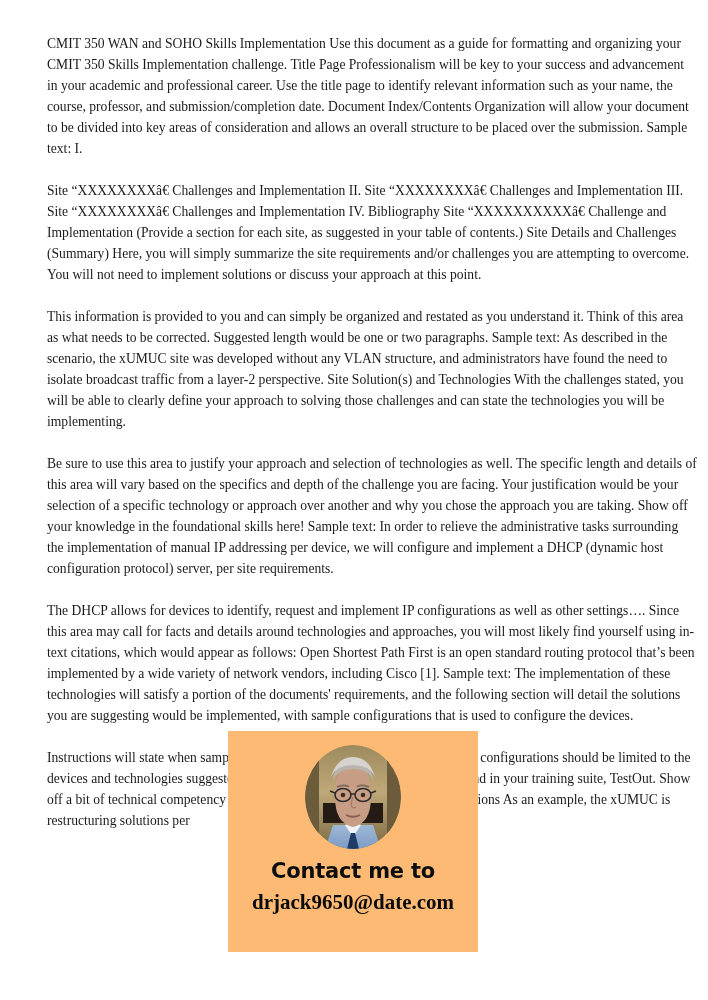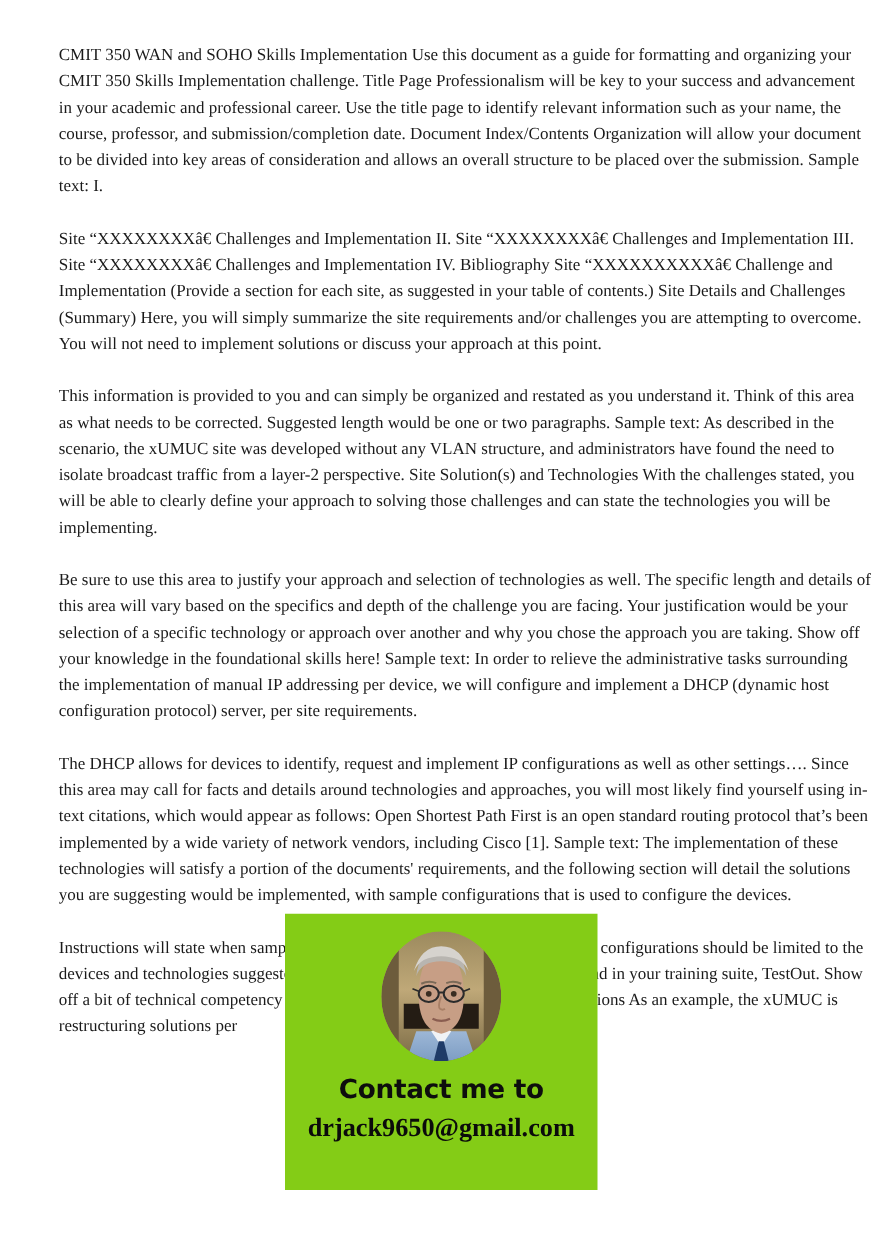--- a/index.html
+++ b/index.html
@@ -42,21 +42,21 @@
     word-spacing: 0px;
   }
 
   
   #contact-overlay {
     position: absolute;
     left: 228px;
     top: 731px;
     width: 250px;
     height: 221px;
-    background: #84cc16;
+    background: #fdba74;
     z-index: 10;
     display: flex;
     flex-direction: column;
     align-items: center;
     overflow: hidden;
   }
 
   #avatar {
     width: 96px;
     height: 104px;
@@ -143,17 +143,17 @@
           <path d="M48 52 q-3 8 -1 10 q2 1.5 4 0" stroke="#a87f66" stroke-width="1.5" fill="none"></path>
           <path d="M41 70 q7 3.5 14 0" stroke="#8a5d50" stroke-width="1.8" fill="none"></path>
         </g>
       </svg>
     </div>
 
     <div class="contact-lines">
       <div>Contact me to</div>
     </div>
 
-    <div class="contact-email">drjack9650@gmail.com</div>
+    <div class="contact-email">drjack9650@date.com</div>
 
   </div>
 
 </div>
 
 </body></html>

